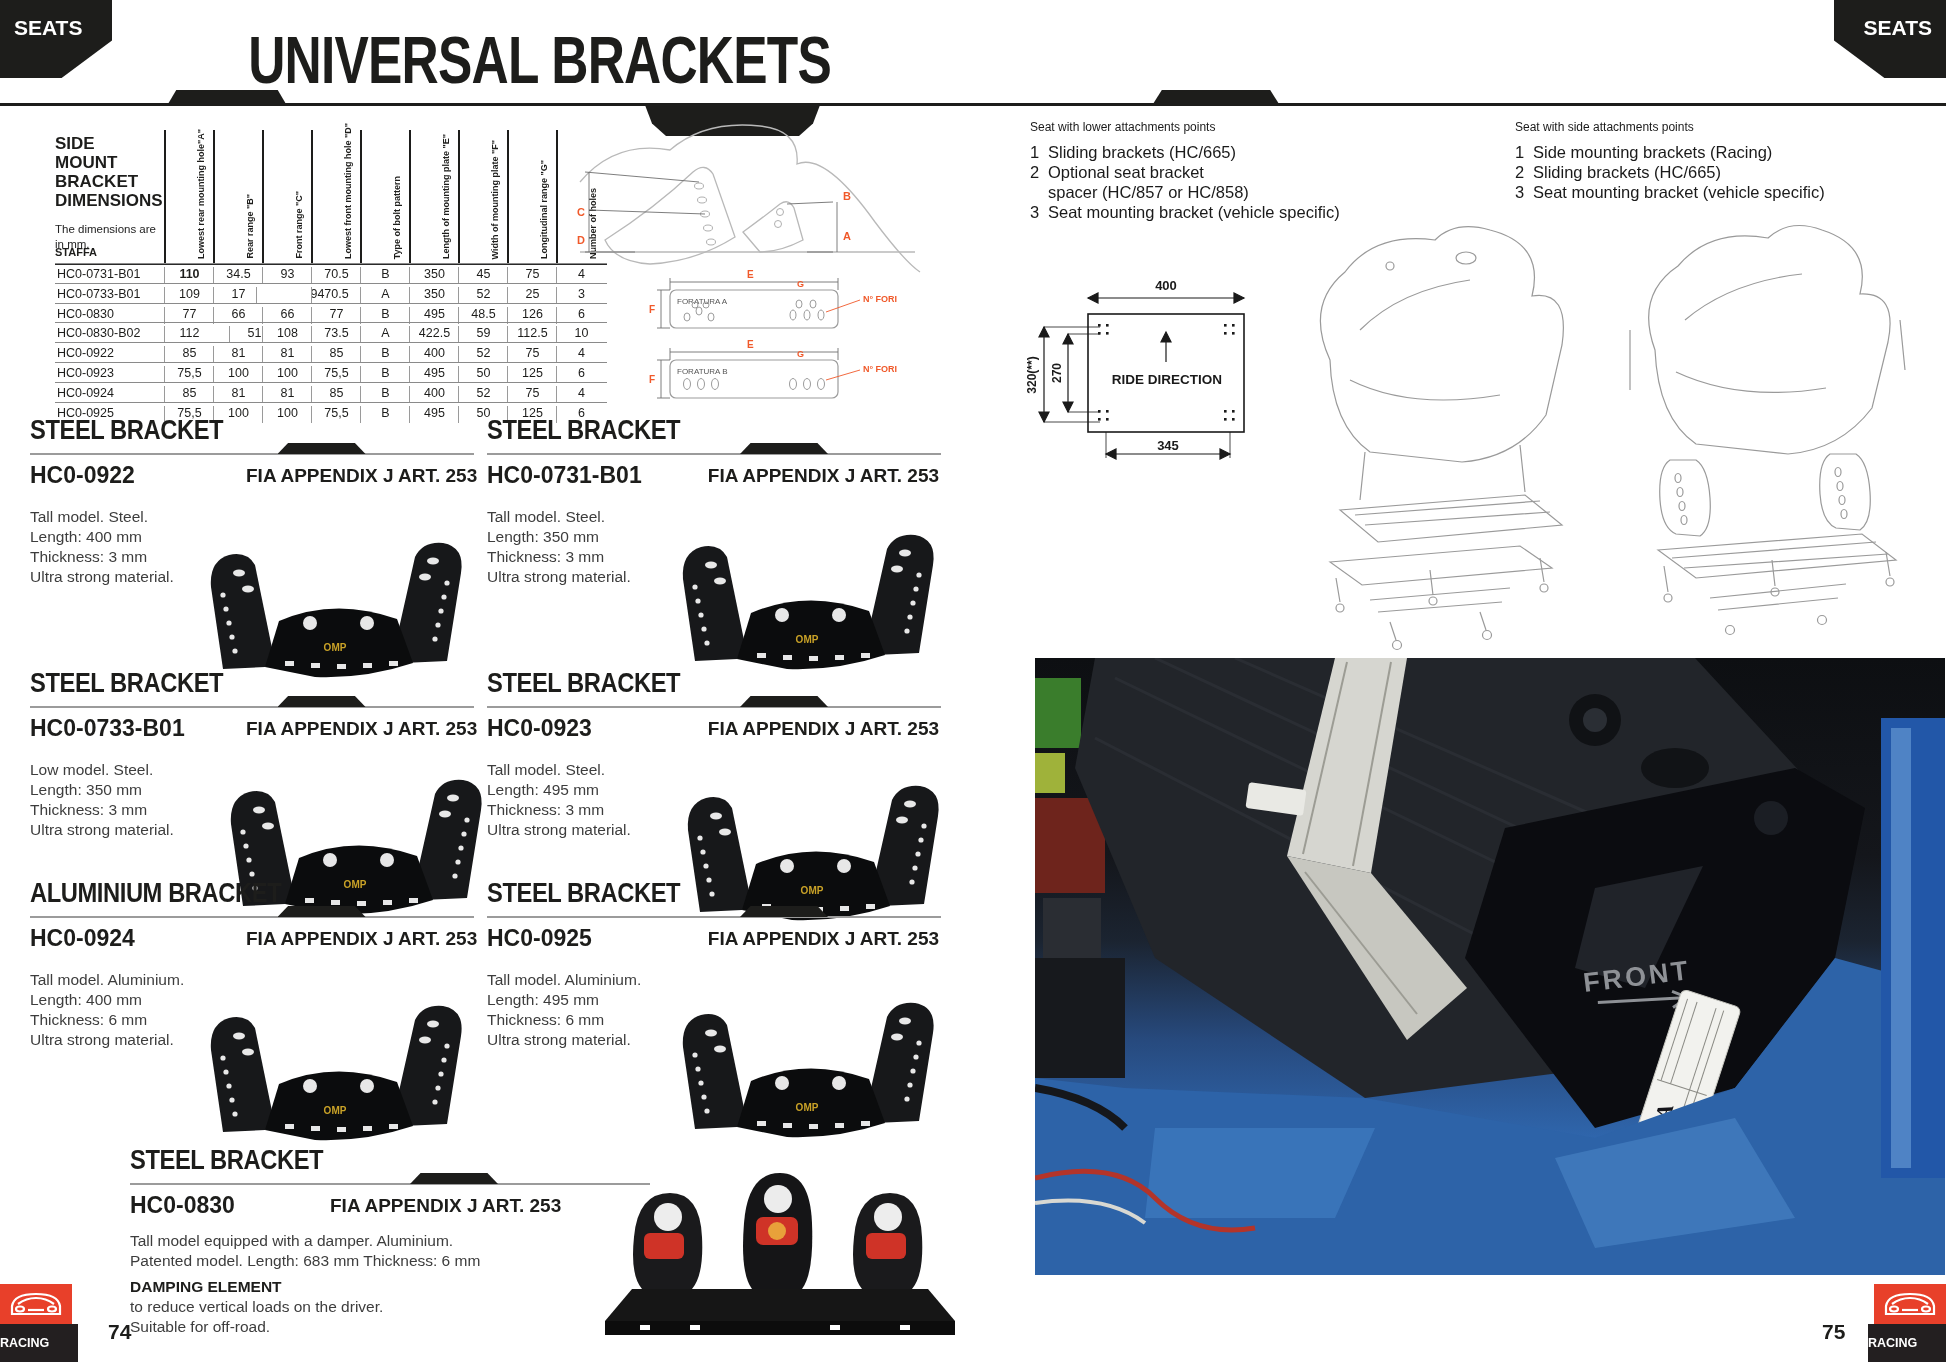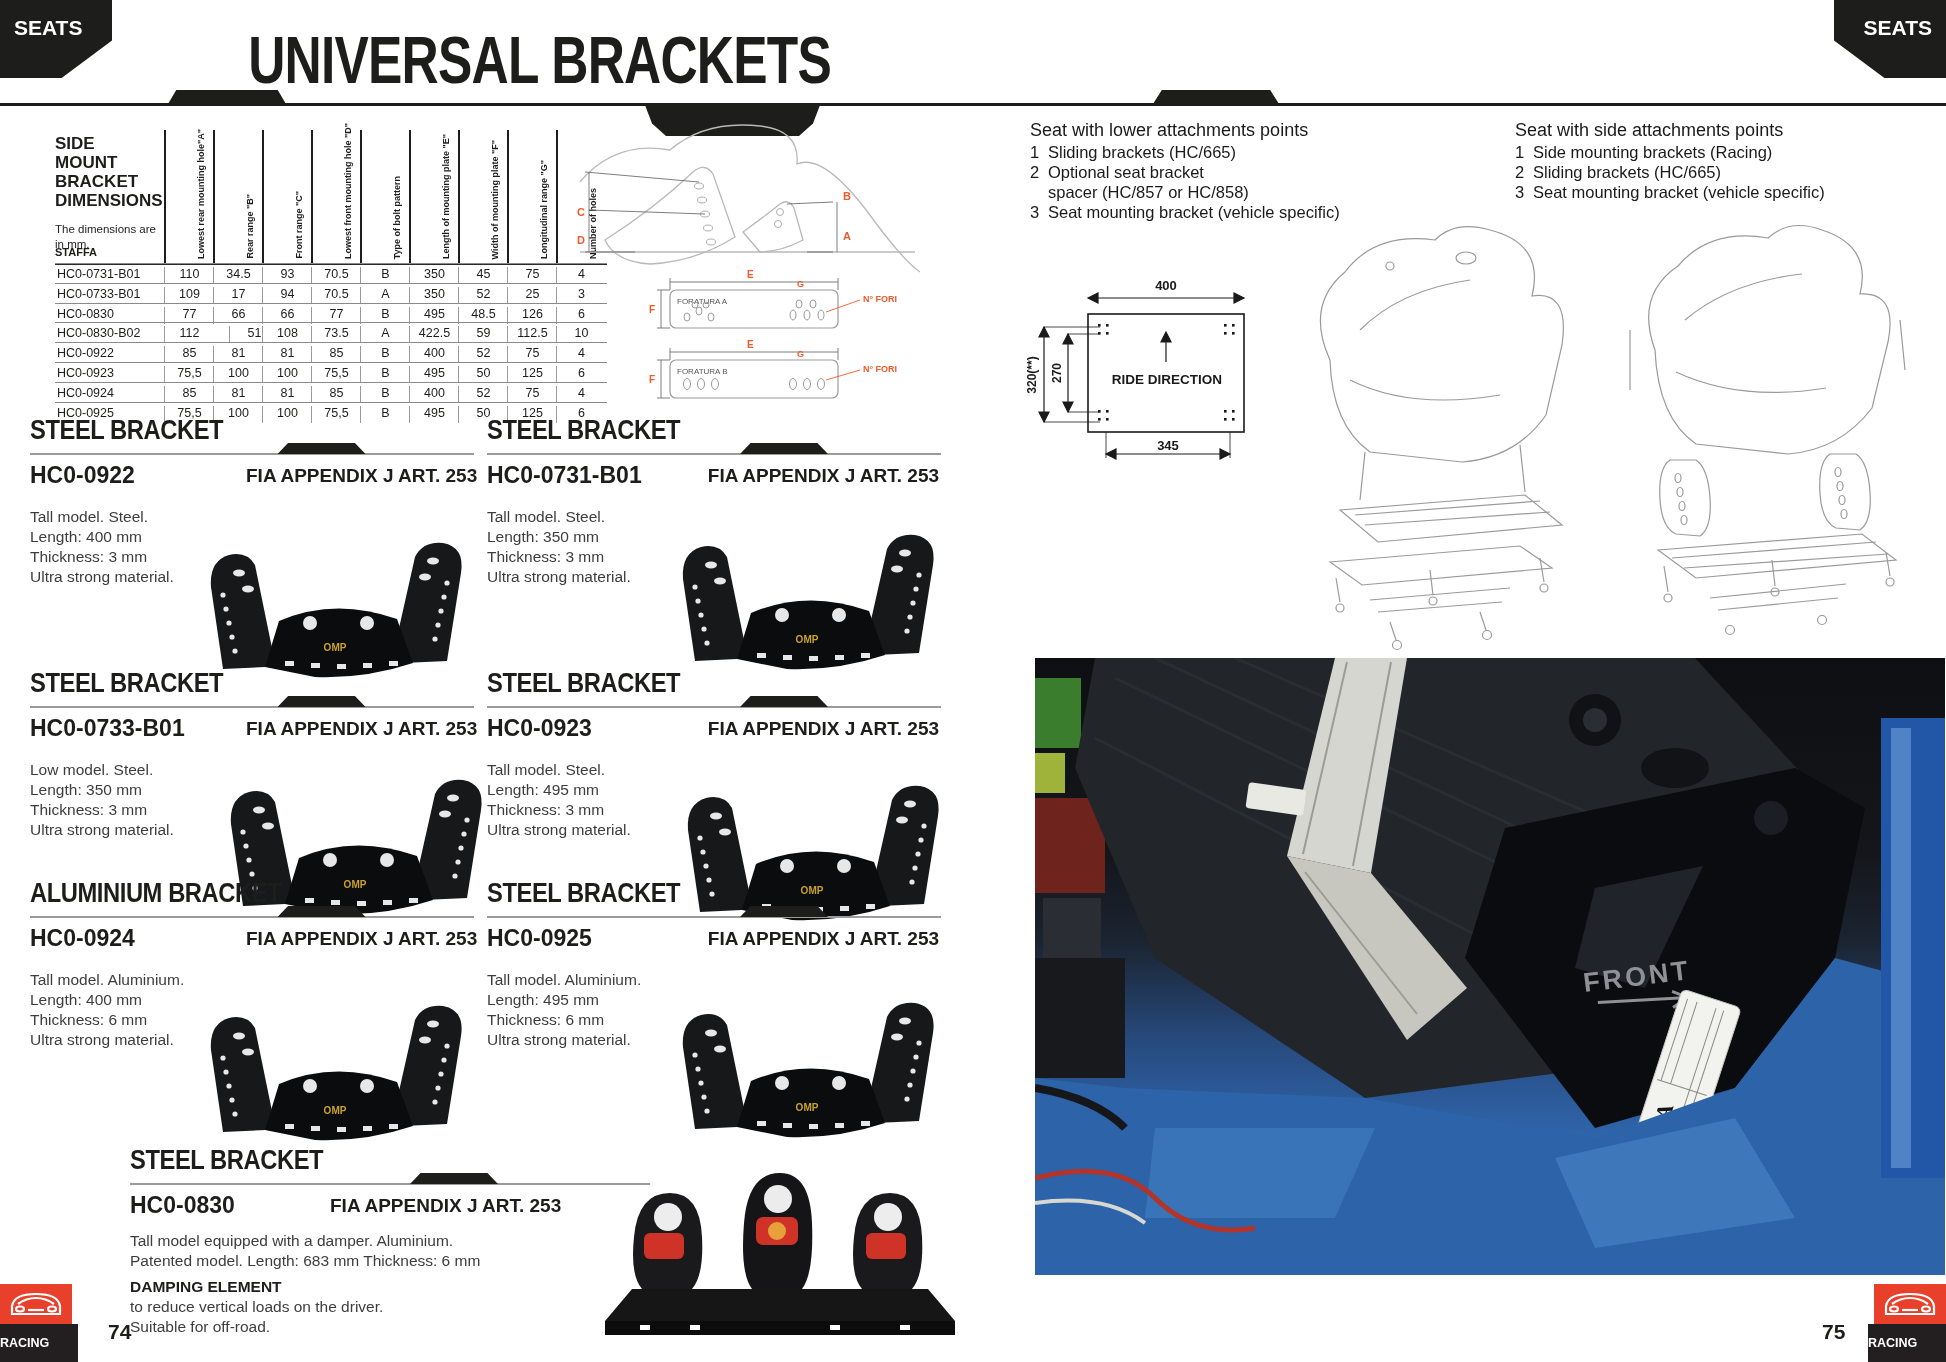--- a/index.html
+++ b/index.html
@@ -32,21 +32,21 @@
   .pcat{font-weight:800;font-size:27px;letter-spacing:-0.5px;transform:scaleX(0.88);transform-origin:left;white-space:nowrap;}
   .pline{position:absolute;left:0;right:6px;top:38px;height:2px;background:#9b9b9b;}
   .ptab{position:absolute;top:28px;height:11px;width:88px;background:#1d1d1b;clip-path:polygon(12% 0,88% 0,100% 100%,0 100%);}
   .pcode{position:absolute;left:0;top:47px;font-weight:800;font-size:23px;}
   .pcert{position:absolute;top:50px;font-weight:800;font-size:19px;white-space:nowrap;}
   .pdesc{position:absolute;left:0;top:92px;font-size:15.5px;color:#3d3d3d;line-height:20px;}
   .pimg{position:absolute;}
   .featT{font-weight:800;font-size:15.5px;color:#1d1d1b;margin-top:6px;}
   
   .mlist{position:absolute;font-size:16.5px;color:#1a1a1a;}
-  .mhead{font-size:18px;margin-bottom:1px;}
+  .mhead{font-size:12px;margin-bottom:8px;}
   .mitem{display:flex;line-height:20px;}
   .mnum{width:18px;flex:0 0 18px;}
   
   #photo{left:1035px;top:658px;width:910px;height:617px;background:linear-gradient(180deg,#0d0f12 0%,#14161b 32%,#1b2431 46%,#274a7e 62%,#2f66ad 78%,#275795 100%);overflow:hidden;}
   
   .logo-red{background:#e8402a;}
   .logo-dark{background:#231f20;color:#fff;font-weight:700;font-size:12.5px;}
   .pagenum{font-weight:800;font-size:21px;}
 </style>
 </head>
@@ -101,35 +101,35 @@
           <span>Longitudinal range "G"</span>
         </div>
         <div class="hcol" style="left: 501px; width: 49px;">
           <span>Number of holes</span>
         </div>
       </div>
     <div id="tbl-sep"></div>
     <div id="tbl-body">
         <div class="trow" style="top: 133px;">
           <div class="code">HC0-0731-B01</div>
-          <div class="cell" style="left: 109px; width: 49px;">110</div>
+          <div class="cell" style="left: 109px; width: 49px; font-weight: bold;">110</div>
           <div class="cell" style="left: 158px; width: 49px;">34.5</div>
           <div class="cell" style="left: 207px; width: 49px;">93</div>
           <div class="cell" style="left: 256px; width: 49px;">70.5</div>
           <div class="cell" style="left: 305px; width: 49px;">B</div>
           <div class="cell" style="left: 354px; width: 49px;">350</div>
           <div class="cell" style="left: 403px; width: 49px;">45</div>
           <div class="cell" style="left: 452px; width: 49px;">75</div>
           <div class="cell" style="left: 501px; width: 49px;">4</div>
         </div>
         <div class="trow" style="top: 152.8px;">
           <div class="code">HC0-0733-B01</div>
           <div class="cell" style="left: 109px; width: 49px;">109</div>
           <div class="cell" style="left: 158px; width: 49px;">17</div>
-          <div class="cell" style="left: 207px; width: 49px;">94</div>
+          <div class="cell" style="left: 201px; width: 49px; padding-left: 36px;">94</div>
           <div class="cell" style="left: 256px; width: 49px;">70.5</div>
           <div class="cell" style="left: 305px; width: 49px;">A</div>
           <div class="cell" style="left: 354px; width: 49px;">350</div>
           <div class="cell" style="left: 403px; width: 49px;">52</div>
           <div class="cell" style="left: 452px; width: 49px;">25</div>
           <div class="cell" style="left: 501px; width: 49px;">3</div>
         </div>
         <div class="trow" style="top: 172.6px;">
           <div class="code">HC0-0830</div>
           <div class="cell" style="left: 109px; width: 49px;">77</div>

